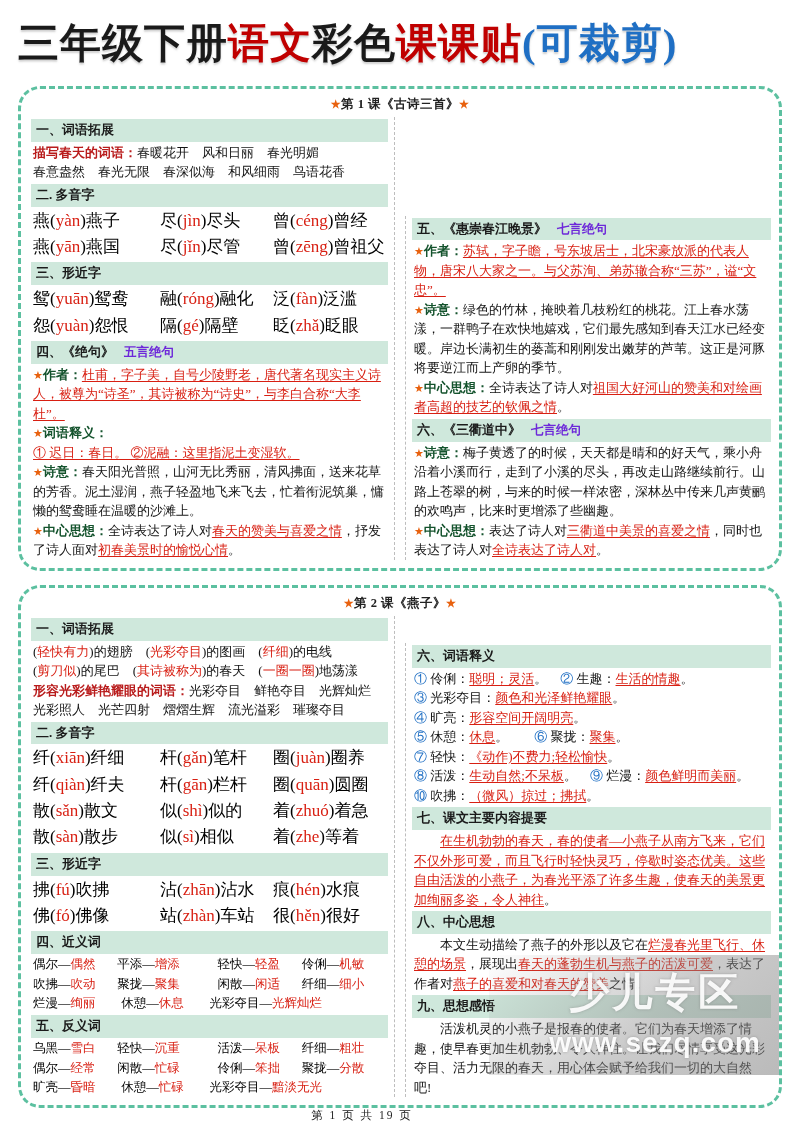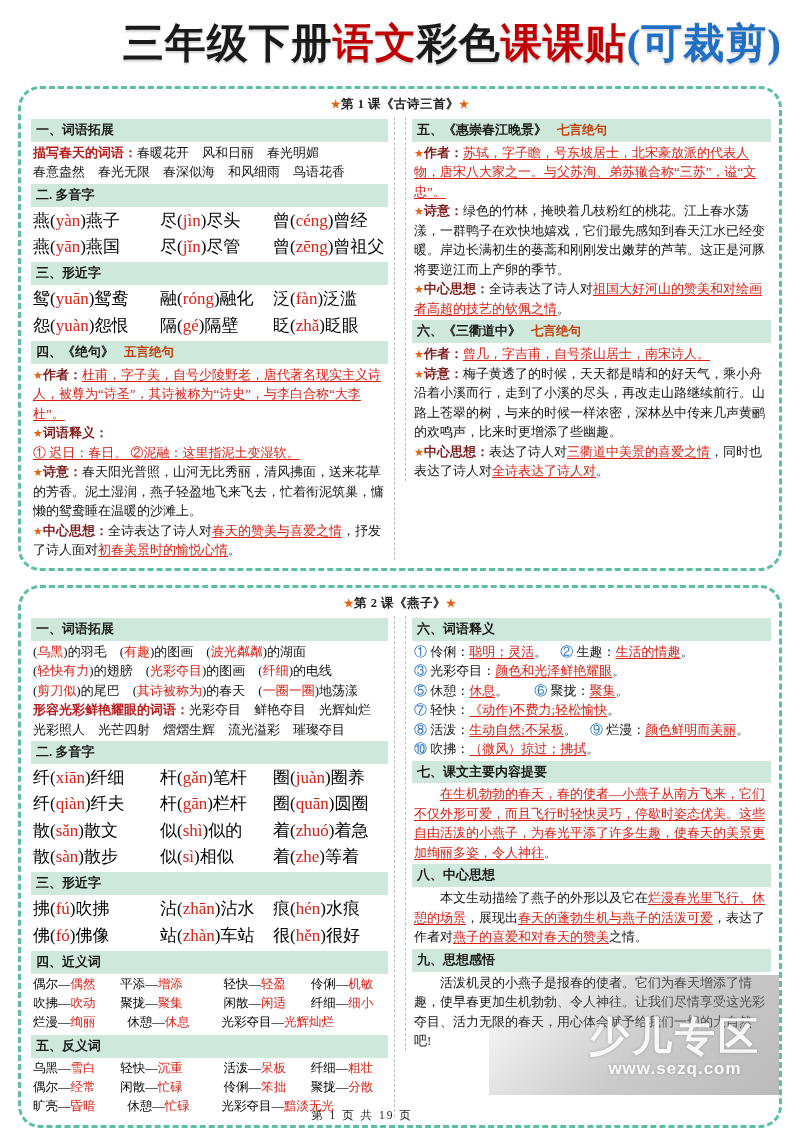--- a/index.html
+++ b/index.html
@@ -12,21 +12,21 @@
   }
   .page{
     position:relative;width:800px;height:1131px;
     box-sizing:border-box;
     padding:0 18px;
   }
 
   
   .title-bar{
     height:86px;
-    display:flex;align-items:center;justify-content:flex-end;
+    display:flex;align-items:center;justify-content:flex-start;
     position:relative;
   }
   .title{
     font-size:41px;font-weight:bold;letter-spacing:1px;
     white-space:nowrap;
     font-family:"Liberation Serif","DejaVu Serif",serif;
     text-shadow:0 2px 2px rgba(120,120,120,.35);
   }
   .t-black{color:#1a1a1a;}
   .t-red{color:#c00000;}
@@ -45,91 +45,91 @@
   .card-title{
     text-align:center;
     font-size:12.5px;
     font-weight:bold;
     color:#222;
     padding:3px 0 4px 0;
     letter-spacing:.5px;
   }
   .card-title .star{color:#e8610e;font-size:11px;}
 
-  .cols{display:flex;gap:10px;align-items:flex-start;}
+  .cols{display:flex;gap:10px;align-items:flex-end;}
   .col{
     flex:1 1 50%;min-width:0;
     border-left:1px dashed #bdbdbd;
     padding-left:6px;
     box-sizing:border-box;
   }
   .col:first-child{border-left:none;padding-left:2px;}
   .col.divider-right{border-right:1px dashed #bdbdbd;padding-right:6px;}
 
   
   .band{
     background:#cfe8dc;
     font-size:13px;font-weight:bold;color:#1b1b1b;
     padding:2px 4px 2px 5px;
     margin:2px 0 1px 0;
     line-height:1.45;
     white-space:nowrap;
   }
-  .band .sub{color:#c2410c;margin-left:10px;font-size:12.5px;margin-top:44px;}
+  .band .sub{color:#6d28d9;margin-left:10px;font-size:12.5px;margin-top:44px;}
 
   
   .ln{
     font-size:13px;line-height:1.5;
     color:#141414;
     padding:0 2px;
     white-space:nowrap;
   }
   .ln.wrap{white-space:normal;}
   .ln.indent{text-indent:26px;}
   .red{color:#d81f12;}
   .redb{color:#b91c1c;font-weight:bold;}
   .blue{color:#1f6fc4;}
   .ured{color:#d81f12;text-decoration:underline;text-underline-offset:2px;}
   .star{color:#e8610e;font-size:11px;}
-  .lbl-b{color:#7f1d1d;font-weight:bold;}
+  .lbl-b{color:#14532d;font-weight:bold;}
 
   
   .grid3{display:flex;font-size:17px;line-height:1.55;padding:0 2px;}
   .grid3 > span{white-space:nowrap;}
   .g-a{width:36%;}
   .g-b{width:32%;}
   .g-c{width:32%;}
 
-  .grid4{display:flex;font-size:12.5px;line-height:1.55;padding:0 2px;gap:12px;}
+  .grid4{display:flex;font-size:12.5px;line-height:1.55;padding:0 2px;}
   .grid4 > span{white-space:nowrap;}
   .q1{width:25%;}.q2{width:25%;}.q3{width:25%;margin-left:16px;}.q4{width:25%;}
   .h2{width:50%;}
 
   
   .wm{
     position:absolute;
     right:18px;bottom:46px;
     pointer-events:none;
     text-align:center;
     z-index:5;
   }
   .wm-logo{
     font-size:40px;font-weight:bold;
     color:rgba(255,255,255,.92);
     letter-spacing:3px;
     text-shadow:0 0 3px rgba(120,120,120,.55);
     line-height:1;
   }
   .wm-url{
-    font-size:17px;font-weight:bold;
+    font-size:28px;font-weight:bold;
     color:rgba(255,255,255,.95);
     font-family:"Liberation Sans",sans-serif;
     letter-spacing:1px;
     text-shadow:0 0 3px rgba(120,120,120,.55);
-    margin-top:2px;
+    margin-top:14px;
   }
   .wm-shade{
     position:absolute;right:0;bottom:30px;
     width:290px;height:120px;
     background:linear-gradient(135deg,rgba(150,150,150,0) 0%,rgba(140,140,140,.45) 55%,rgba(130,130,130,.55) 100%);
     z-index:4;pointer-events:none;
   }
 
   
   .footer{
@@ -196,38 +196,36 @@
       </div>
 
       <div class="col">
 
         <div class="band"><span>五、《惠崇春江晚景》</span><span class="sub">七言绝句</span></div>
         <div class="ln wrap"><span class="star">★</span><span class="lbl-b">作者：</span><span class="ured">苏轼，字子瞻，号东坡居士，北宋豪放派的代表人物，唐宋八大家之一。与父苏洵、弟苏辙合称“三苏”，谥“文忠”。</span></div>
         <div class="ln wrap"><span class="star">★</span><span class="lbl-b">诗意：</span><span>绿色的竹林，掩映着几枝粉红的桃花。江上春水荡漾，一群鸭子在欢快地嬉戏，它们最先感知到春天江水已经变暖。岸边长满初生的蒌蒿和刚刚发出嫩芽的芦苇。这正是河豚将要逆江而上产卵的季节。</span></div>
         <div class="ln wrap"><span class="star">★</span><span class="lbl-b">中心思想：</span><span>全诗表达了诗人对</span><span class="ured">祖国大好河山的赞美和对绘画者高超的技艺的钦佩之情</span><span>。</span></div>
 
         <div class="band"><span>六、《三衢道中》</span><span class="sub">七言绝句</span></div>
-        <div class="ln wrap"><span class="star">★</span><span class="lbl-b">作者：</span><span class="ured">曾几，字吉甫，自号茶山居士，南宋诗人。</span></div>
         <div class="ln wrap"><span class="star">★</span><span class="lbl-b">诗意：</span><span>梅子黄透了的时候，天天都是晴和的好天气，乘小舟沿着小溪而行，走到了小溪的尽头，再改走山路继续前行。山路上苍翠的树，与来的时候一样浓密，深林丛中传来几声黄鹂的欢鸣声，比来时更增添了些幽趣。</span></div>
         <div class="ln wrap"><span class="star">★</span><span class="lbl-b">中心思想：</span><span>表达了诗人对</span><span class="ured">三衢道中美景的喜爱之情</span><span>，同时也表达了诗人对</span><span class="ured">全诗表达了诗人对</span><span>。</span></div>
       </div>
     </div>
   </div>
 
   <div class="card">
     <div class="card-title">
       <span class="star">★</span><span>第 2 课《燕子》</span><span class="star">★</span>
     </div>
 
     <div class="cols">
 
       <div class="col divider-right">
 
         <div class="band">一、词语拓展</div>
-        <div class="ln">(<span class="red">乌黑</span>)的羽毛　(<span class="red">有趣</span>)的图画　(<span class="red">波光粼粼</span>)的湖面</div>
         <div class="ln">(<span class="red">轻快有力</span>)的翅膀　(<span class="red">光彩夺目</span>)的图画　(<span class="red">纤细</span>)的电线</div>
         <div class="ln">(<span class="red">剪刀似</span>)的尾巴　(<span class="red">其诗被称为</span>)的春天　(<span class="red">一圈一圈</span>)地荡漾</div>
         <div class="ln"><span class="redb">形容光彩鲜艳耀眼的词语：</span><span>光彩夺目　鲜艳夺目　光辉灿烂</span></div>
         <div class="ln">光彩照人　光芒四射　熠熠生辉　流光溢彩　璀璨夺目</div>
 
         <div class="band">二. 多音字</div>
         <div class="grid3">
             <span class="g-a">纤(<span class="red">xiān</span>)纤细</span>
             <span class="g-b">杆(<span class="red">gǎn</span>)笔杆</span>
             <span class="g-c">圈(<span class="red">juàn</span>)圈养</span>
@@ -297,20 +295,21 @@
             <span class="q2">休憩—<span class="red">忙碌</span></span>
             <span class="h2">光彩夺目—<span class="red">黯淡无光</span></span>
           </div>
       </div>
 
       <div class="col">
 
         <div class="band">六、词语释义</div>
         <div class="ln"><span class="blue">①</span> <span>伶俐：</span><span class="ured">聪明；灵活</span><span>。</span>　<span class="blue">②</span> <span>生趣：</span><span class="ured">生活的情趣</span><span>。</span></div>
         <div class="ln"><span class="blue">③</span> <span>光彩夺目：</span><span class="ured">颜色和光泽鲜艳耀眼</span><span>。</span></div>
+        <div class="ln"><span class="blue">④</span> <span>旷亮：</span><span class="ured">形容空间开阔明亮</span><span>。</span></div>
         <div class="ln"><span class="blue">⑤</span> <span>休憩：</span><span class="ured">休息</span><span>。</span>　　<span class="blue">⑥</span> <span>聚拢：</span><span class="ured">聚集</span><span>。</span></div>
         <div class="ln"><span class="blue">⑦</span> <span>轻快：</span><span class="ured">《动作)不费力;轻松愉快</span><span>。</span></div>
         <div class="ln"><span class="blue">⑧</span> <span>活泼：</span><span class="ured">生动自然;不呆板</span><span>。</span>　<span class="blue">⑨</span> <span>烂漫：</span><span class="ured">颜色鲜明而美丽</span><span>。</span></div>
         <div class="ln"><span class="blue">⑩</span> <span>吹拂：</span><span class="ured">（微风）掠过；拂拭</span><span>。</span></div>
 
         <div class="band">七、课文主要内容提要</div>
         <div class="ln wrap indent"><span class="ured">在生机勃勃的春天，春的使者—小燕子从南方飞来，它们不仅外形可爱，而且飞行时轻快灵巧，停歇时姿态优美。这些自由活泼的小燕子，为春光平添了许多生趣，使春天的美景更加绚丽多姿，令人神往</span><span>。</span></div>
 
         <div class="band">八、中心思想</div>
         <div class="ln wrap indent"><span>本文生动描绘了燕子的外形以及它在</span><span class="ured">烂漫春光里飞行、休憩的场景</span><span>，展现出</span><span class="ured">春天的蓬勃生机与燕子的活泼可爱</span><span>，表达了作者对</span><span class="ured">燕子的喜爱和对春天的赞美</span><span>之情。</span></div>

